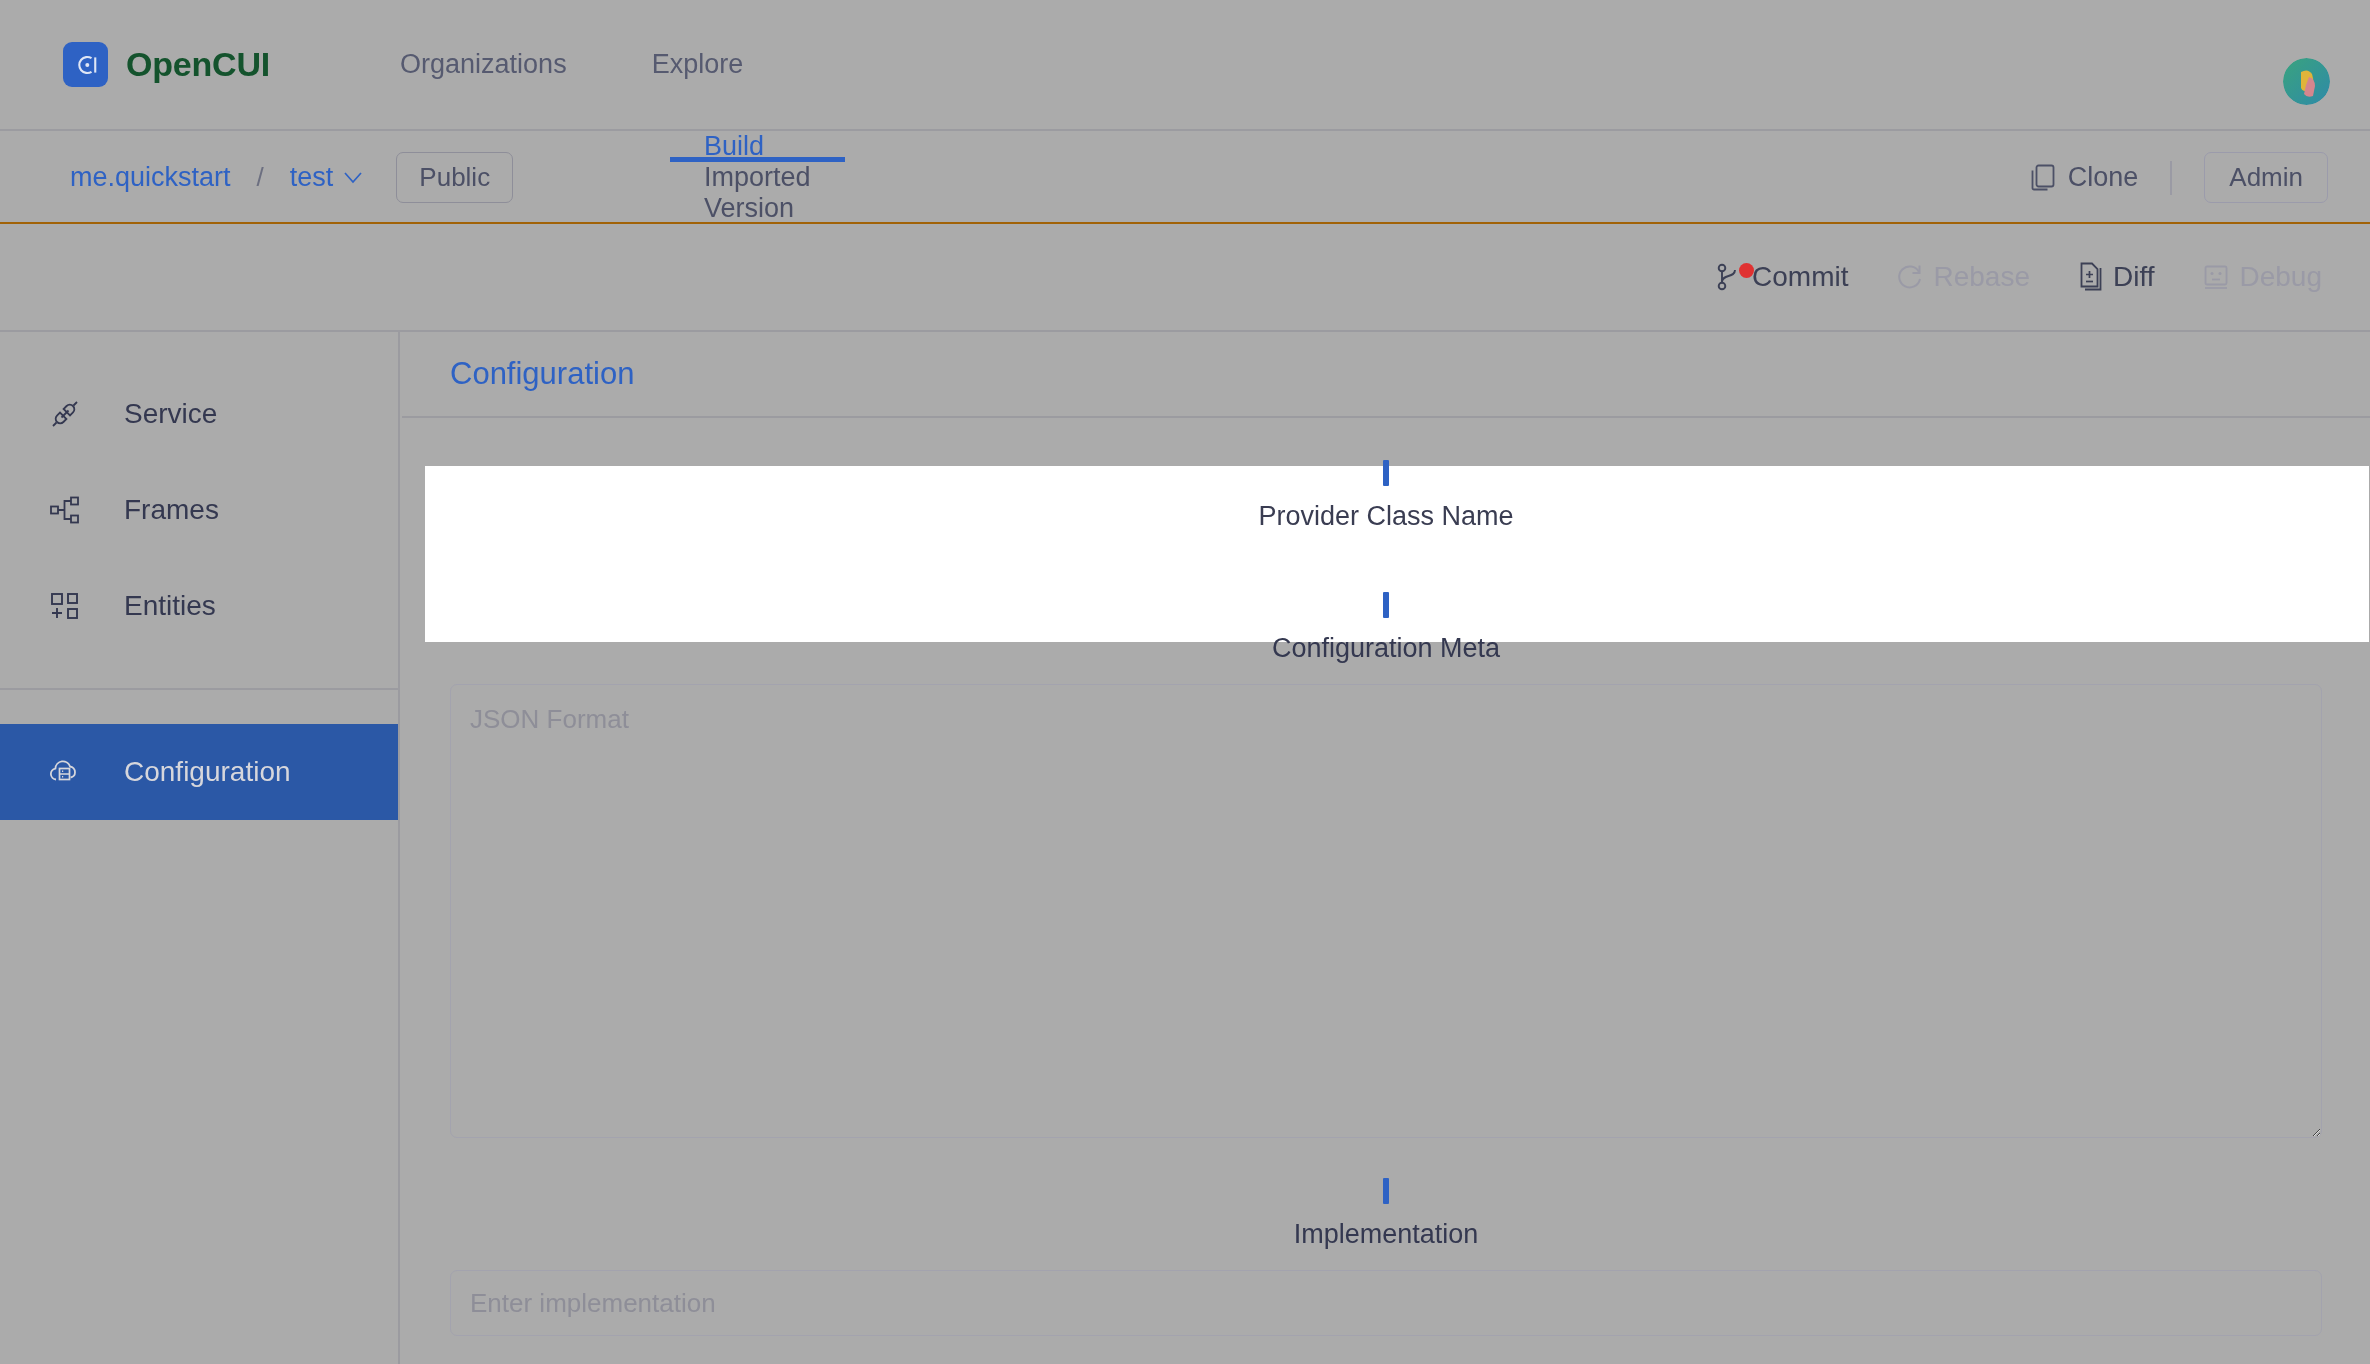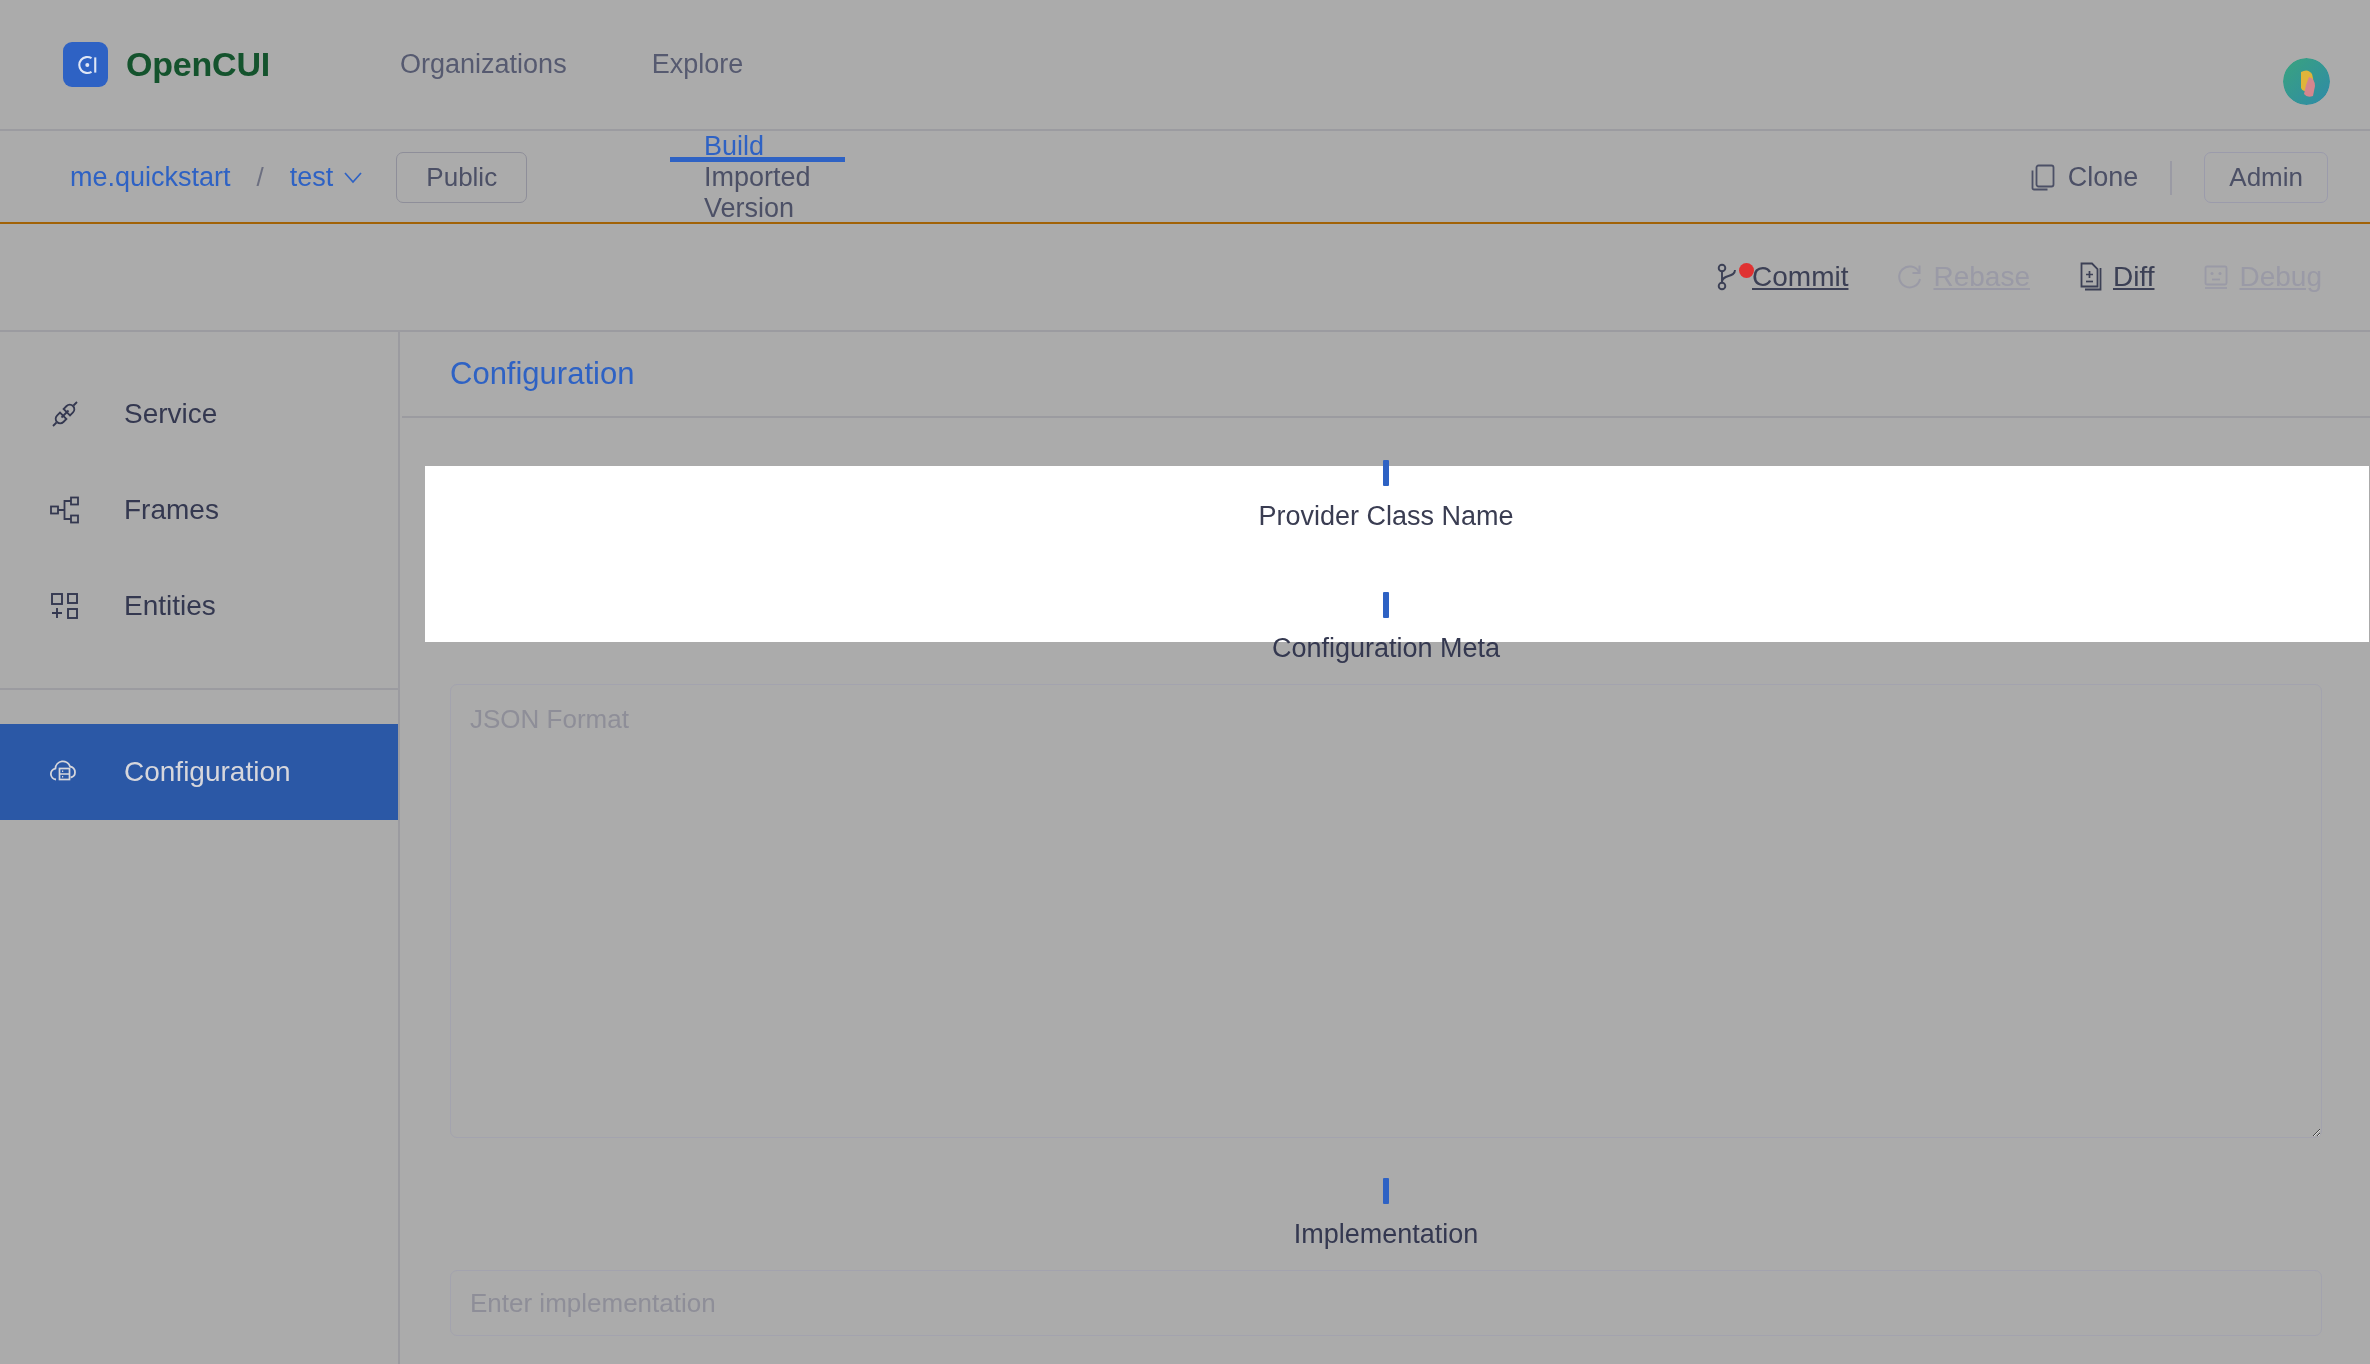--- a/index.html
+++ b/index.html
@@ -106,21 +106,21 @@
   .crumb-caret {
     margin-left: 11px;
     color: #2e62c4;
     font-size: 20px;
     display: inline-block;
   }
   .visibility-badge {
     margin-left: 34px;
     border: 1.5px solid #8e8e99;
     border-radius: 7px;
-    padding: 9px 29px;
+    padding: 9px 22px;
     font-size: 26px;
     color: #4c5066;
     cursor: pointer;
     white-space: nowrap;
   }
   .repotabs {
     position: absolute;
     left: 670px; top: 0;
     height: 93px;
     display: flex;
@@ -194,21 +194,20 @@
   .action {
     display: flex;
     align-items: center;
     gap: 9px;
     font-size: 28px;
     color: #3c4055;
     cursor: pointer;
     margin-left: 48px;
     position: relative;
     white-space: nowrap;
-    text-decoration: underline;
   }
   .action.disabled {
     color: #9a9aa6;
     cursor: default;
   }
   .commit-dot {
     position: absolute;
     left: 22px; top: 2px;
     width: 15px; height: 15px;
     border-radius: 50%;

